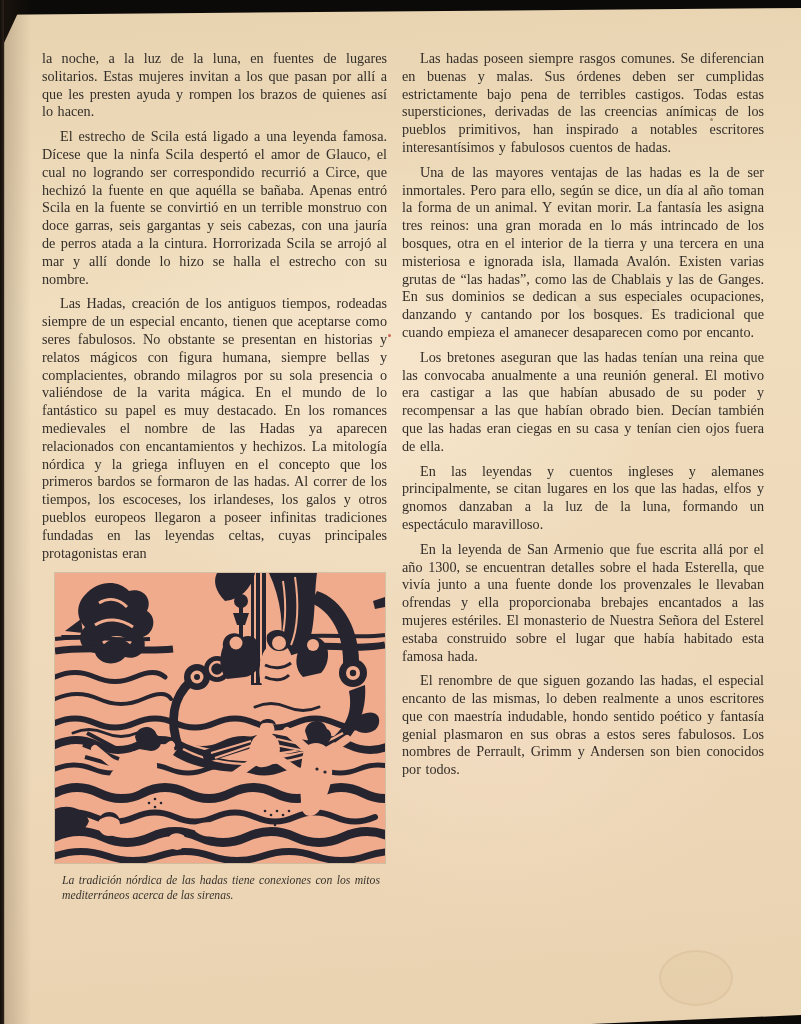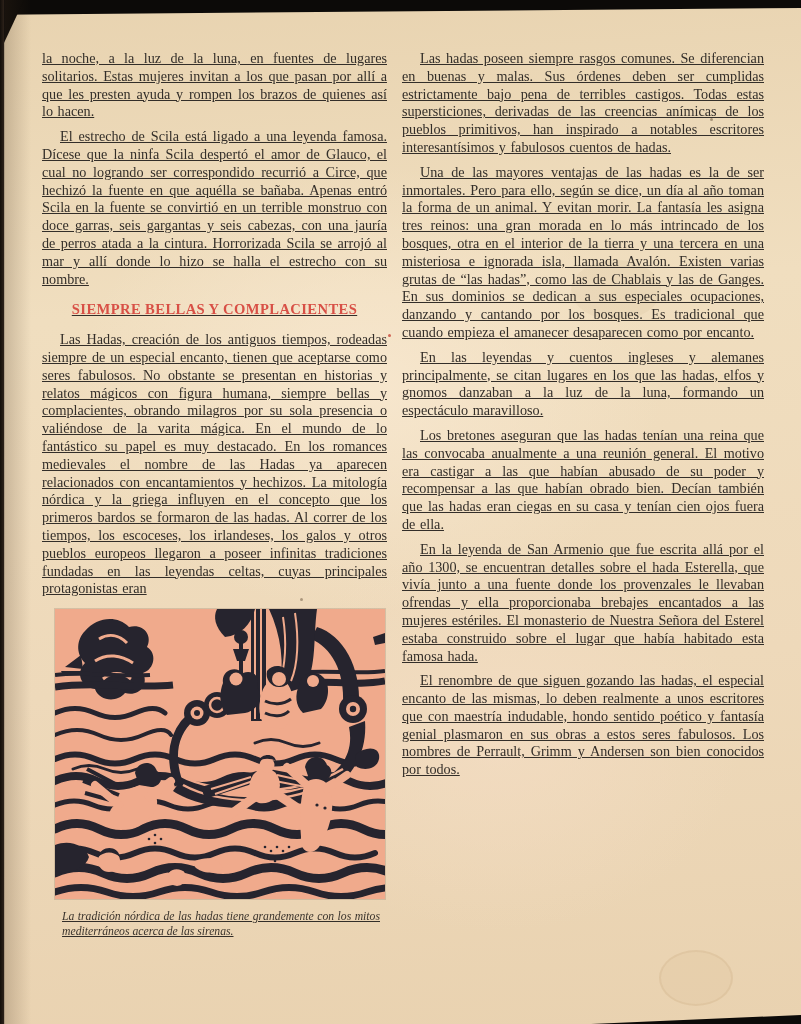--- a/index.html
+++ b/index.html
@@ -45,21 +45,21 @@
   .speck { position: absolute; width: 3px; height: 3px; border-radius: 50%; background: rgba(70,50,30,.4); }
   .speck-1 { left: 388px; top: 334px; background: rgba(200,70,55,.8); }
   .speck-2 { left: 710px; top: 118px; }
   .speck-3 { left: 300px; top: 598px; }
 
   
   .content {
     position: absolute; top: 50px; left: 42px; width: 722px;
     display: flex; gap: 15px;
   }
-  .col { text-align: justify; font-size: 14.2px; line-height: 17.8px; text-decoration: underline; }
+  .col { text-align: justify; font-size: 14.2px; line-height: 17.8px; }
   .col-left  { width: 345px; }
   .col-right { width: 362px; }
   .col p { margin: 0 0 7px 0; text-indent: 18px; word-spacing: 1px; }
   .col p.no-indent { text-indent: 0; }
   .heading {
     margin: 13px 0 12px 0;
     text-align: center;
     font-size: 14.6px; font-weight: bold;
     letter-spacing: .4px;
     color: #d85046;
@@ -90,21 +90,20 @@
   <div class="stain stain-2"></div>
   <div class="speck speck-1"></div>
   <div class="speck speck-2"></div>
   <div class="speck speck-3"></div>
 
   <div class="content">
 
     <div class="col col-left">
       <p class="no-indent">la noche, a la luz de la luna, en fuentes de lugares solitarios. Estas mujeres invitan a los que pasan por allí a que les presten ayuda y rompen los brazos de quienes así lo hacen.</p>
       <p>El estrecho de Scila está ligado a una leyenda famosa. Dícese que la ninfa Scila despertó el amor de Glauco, el cual no logrando ser correspondido recurrió a Circe, que hechizó la fuente en que aquélla se bañaba. Apenas entró Scila en la fuente se convirtió en un terrible monstruo con doce garras, seis gargantas y seis cabezas, con una jauría de perros atada a la cintura. Horrorizada Scila se arrojó al mar y allí donde lo hizo se halla el estrecho con su nombre.</p>
-      <h2 class="heading">SIEMPRE BELLAS Y COMPLACIENTES</h2>
       <p>Las Hadas, creación de los antiguos tiempos, rodeadas siempre de un especial encanto, tienen que aceptarse como seres fabulosos. No obstante se presentan en historias y relatos mágicos con figura humana, siempre bellas y complacientes, obrando milagros por su sola presencia o valiéndose de la varita mágica. En el mundo de lo fantástico su papel es muy destacado. En los romances medievales el nombre de las Hadas ya aparecen relacionados con encantamientos y hechizos. La mitología nórdica y la griega influyen en el concepto que los primeros bardos se formaron de las hadas. Al correr de los tiempos, los escoceses, los irlandeses, los galos y otros pueblos europeos llegaron a poseer infinitas tradiciones fundadas en las leyendas celtas, cuyas principales protagonistas eran</p>
 
       <figure>
         <svg class="woodcut" viewBox="0 0 330 290" width="330" height="290" xmlns="http://www.w3.org/2000/svg">
           <rect width="330" height="290" fill="#f0aa8c"></rect>
 
           <path fill="#26242e" d="M30 22 C42 8 62 6 74 18 C88 14 98 26 92 38 C102 44 100 60 88 64 C94 76 84 88 70 84 C62 94 44 92 40 80 C26 78 20 64 30 54 C20 44 22 30 30 22 Z"></path>
           <path stroke="#f0aa8c" stroke-width="3" fill="none" d="M44 30 C54 24 64 26 72 34 M40 52 C52 44 66 46 78 54 M48 70 C58 62 68 64 76 70"></path>
           <path fill="#26242e" d="M10 58 L26 46 L28 60 Z M6 62 L32 62 L30 66 L8 66 Z"></path>
           <path fill="#26242e" d="M318 28 L330 24 L330 34 L320 36 Z"></path>
@@ -193,27 +192,27 @@
             <circle cx="234" cy="238" r="1.3"></circle>
               <circle cx="214" cy="248" r="1.3"></circle>
             <circle cx="220" cy="252" r="1.3"></circle>
               <circle cx="226" cy="248" r="1.3"></circle>
             <circle cx="94" cy="230" r="1.3"></circle>
               <circle cx="100" cy="234" r="1.3"></circle>
             <circle cx="106" cy="230" r="1.3"></circle>
               <circle cx="100" cy="226" r="1.3"></circle>
           </g>
         </svg>
-        <figcaption>La tradición nórdica de las hadas tiene grandemente con los mitos mediterráneos acerca de las sirenas.</figcaption>
+        <figcaption>La tradición nórdica de las hadas tiene conexiones con los mitos mediterráneos acerca de las sirenas.</figcaption>
       </figure>
     </div>
 
     <div class="col col-right">
       <p>Las hadas poseen siempre rasgos comunes. Se diferencian en buenas y malas. Sus órdenes deben ser cumplidas estrictamente bajo pena de terribles castigos. Todas estas supersticiones, derivadas de las creencias anímicas de los pueblos primitivos, han inspirado a notables escritores interesantísimos y fabulosos cuentos de hadas.</p>
       <p>Una de las mayores ventajas de las hadas es la de ser inmortales. Pero para ello, según se dice, un día al año toman la forma de un animal. Y evitan morir. La fantasía les asigna tres reinos: una gran morada en lo más intrincado de los bosques, otra en el interior de la tierra y una tercera en una misteriosa e ignorada isla, llamada Avalón. Existen varias grutas de “las hadas”, como las de Chablais y las de Ganges. En sus dominios se dedican a sus especiales ocupaciones, danzando y cantando por los bosques. Es tradicional que cuando empieza el amanecer desaparecen como por encanto.</p>
+      <p>Los bretones aseguran que las hadas tenían una reina que las convocaba anualmente a una reunión general. El motivo era castigar a las que habían abusado de su poder y recompensar a las que habían obrado bien. Decían también que las hadas eran ciegas en su casa y tenían cien ojos fuera de ella.</p>
       <p>En las leyendas y cuentos ingleses y alemanes principalmente, se citan lugares en los que las hadas, elfos y gnomos danzaban a la luz de la luna, formando un espectáculo maravilloso.</p>
-      <p>Los bretones aseguran que las hadas tenían una reina que las convocaba anualmente a una reunión general. El motivo era castigar a las que habían abusado de su poder y recompensar a las que habían obrado bien. Decían también que las hadas eran ciegas en su casa y tenían cien ojos fuera de ella.</p>
       <p>En la leyenda de San Armenio que fue escrita allá por el año 1300, se encuentran detalles sobre el hada Esterella, que vivía junto a una fuente donde los provenzales le llevaban ofrendas y ella proporcionaba brebajes encantados a las mujeres estériles. El monasterio de Nuestra Señora del Esterel estaba construido sobre el lugar que había habitado esta famosa hada.</p>
       <p>El renombre de que siguen gozando las hadas, el especial encanto de las mismas, lo deben realmente a unos escritores que con maestría indudable, hondo sentido poético y fantasía genial plasmaron en sus obras a estos seres fabulosos. Los nombres de Perrault, Grimm y Andersen son bien conocidos por todos.</p>
     </div>
 
   </div>
 </div>
 
 </body></html>

